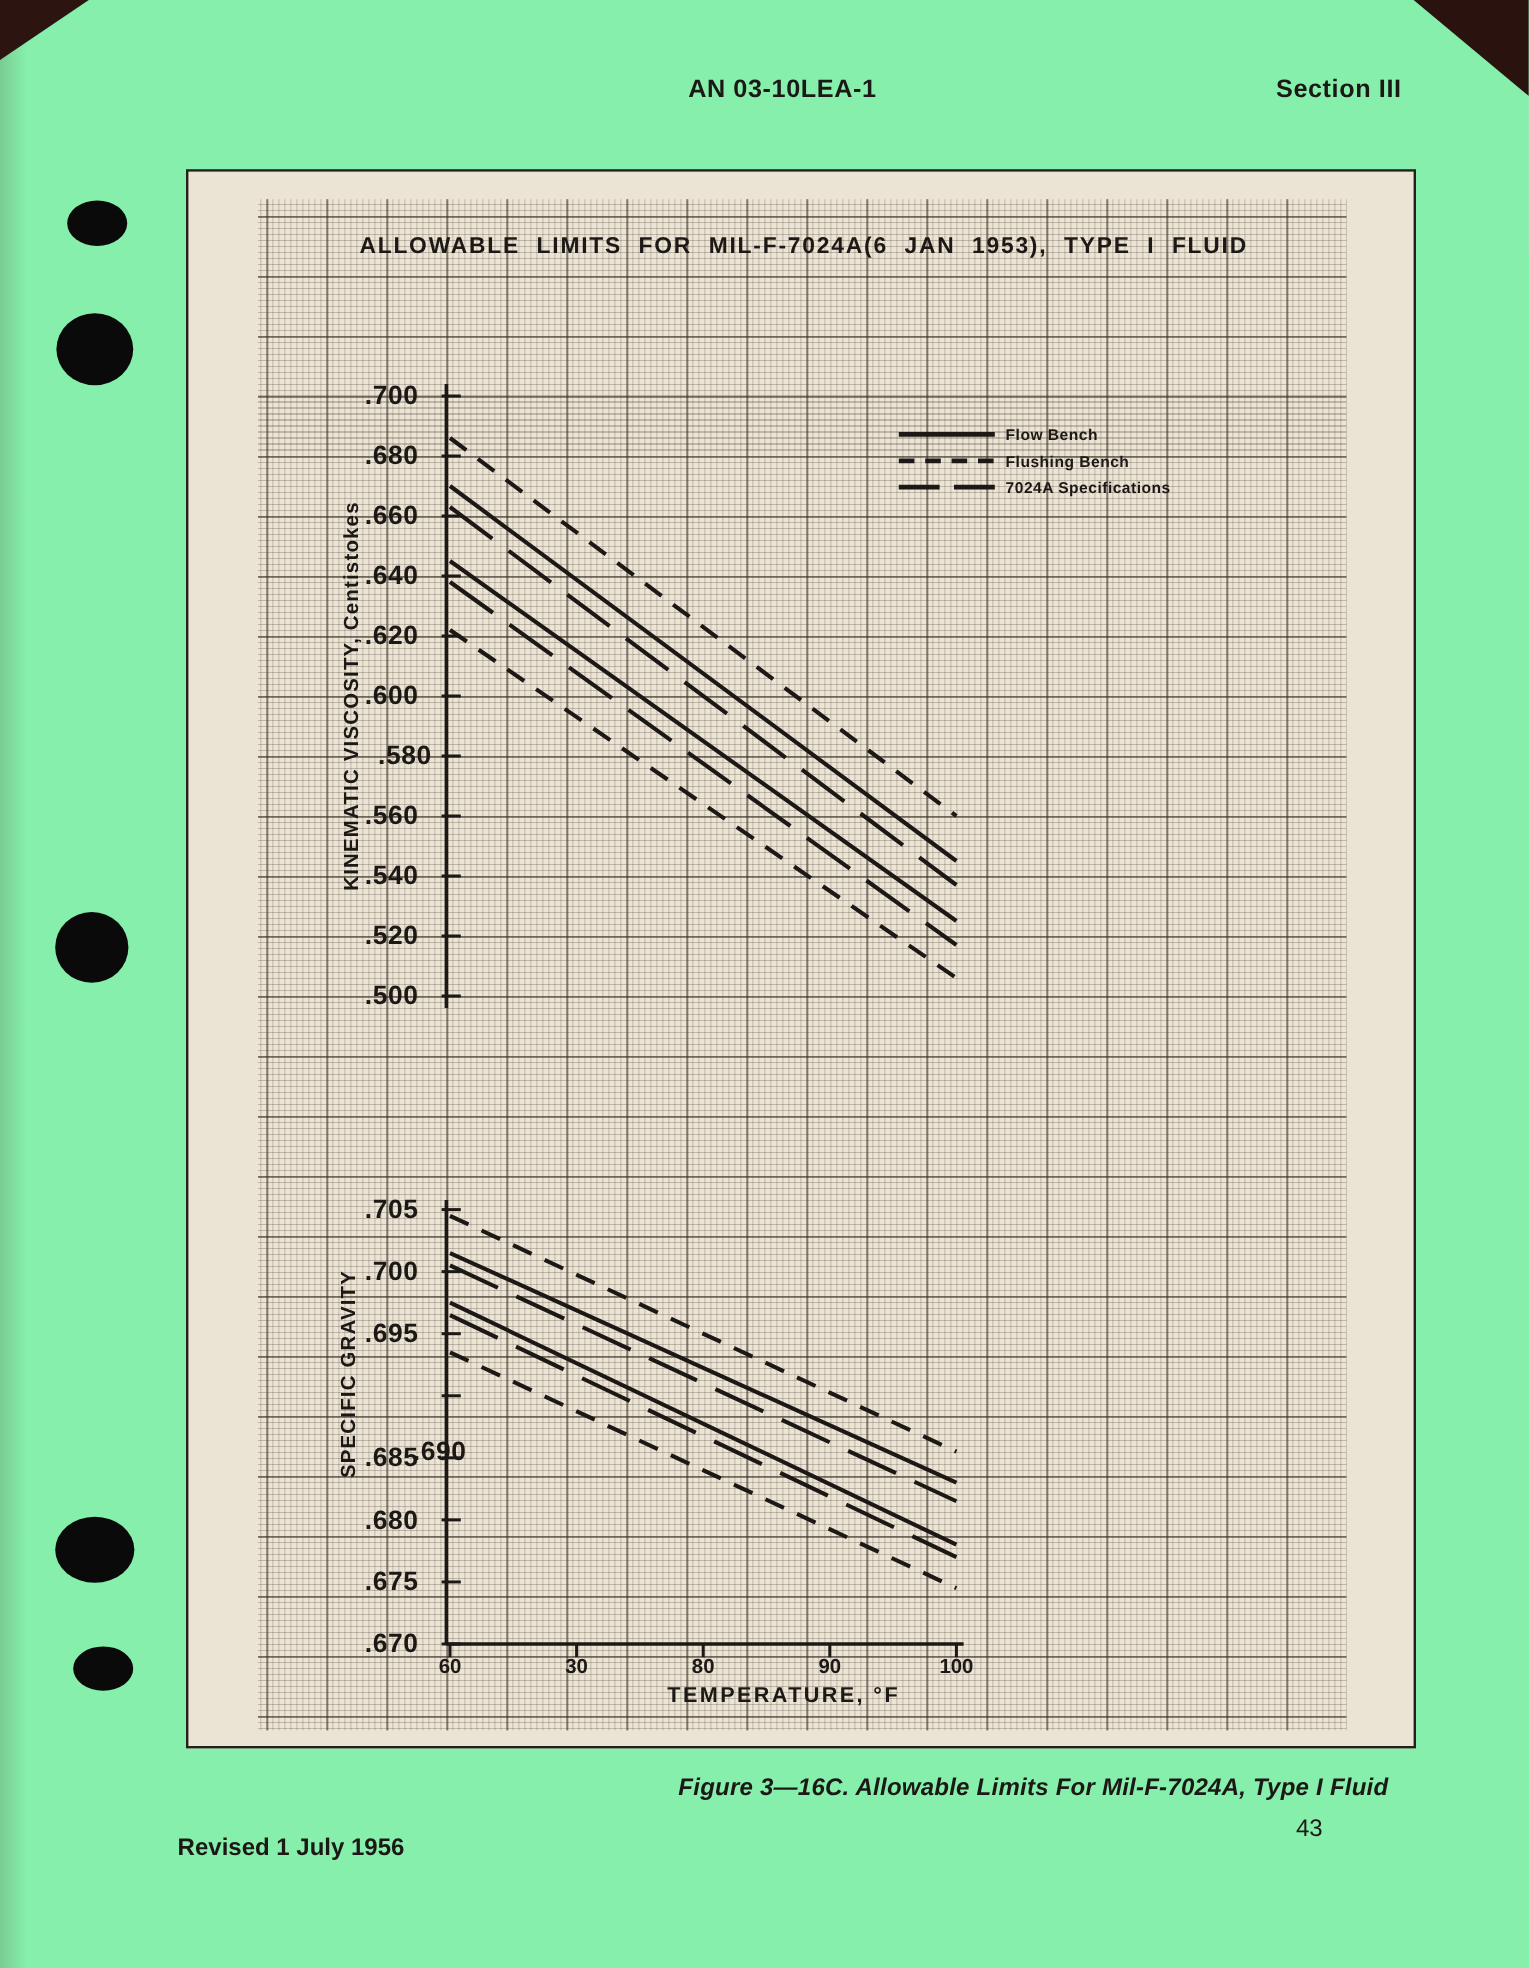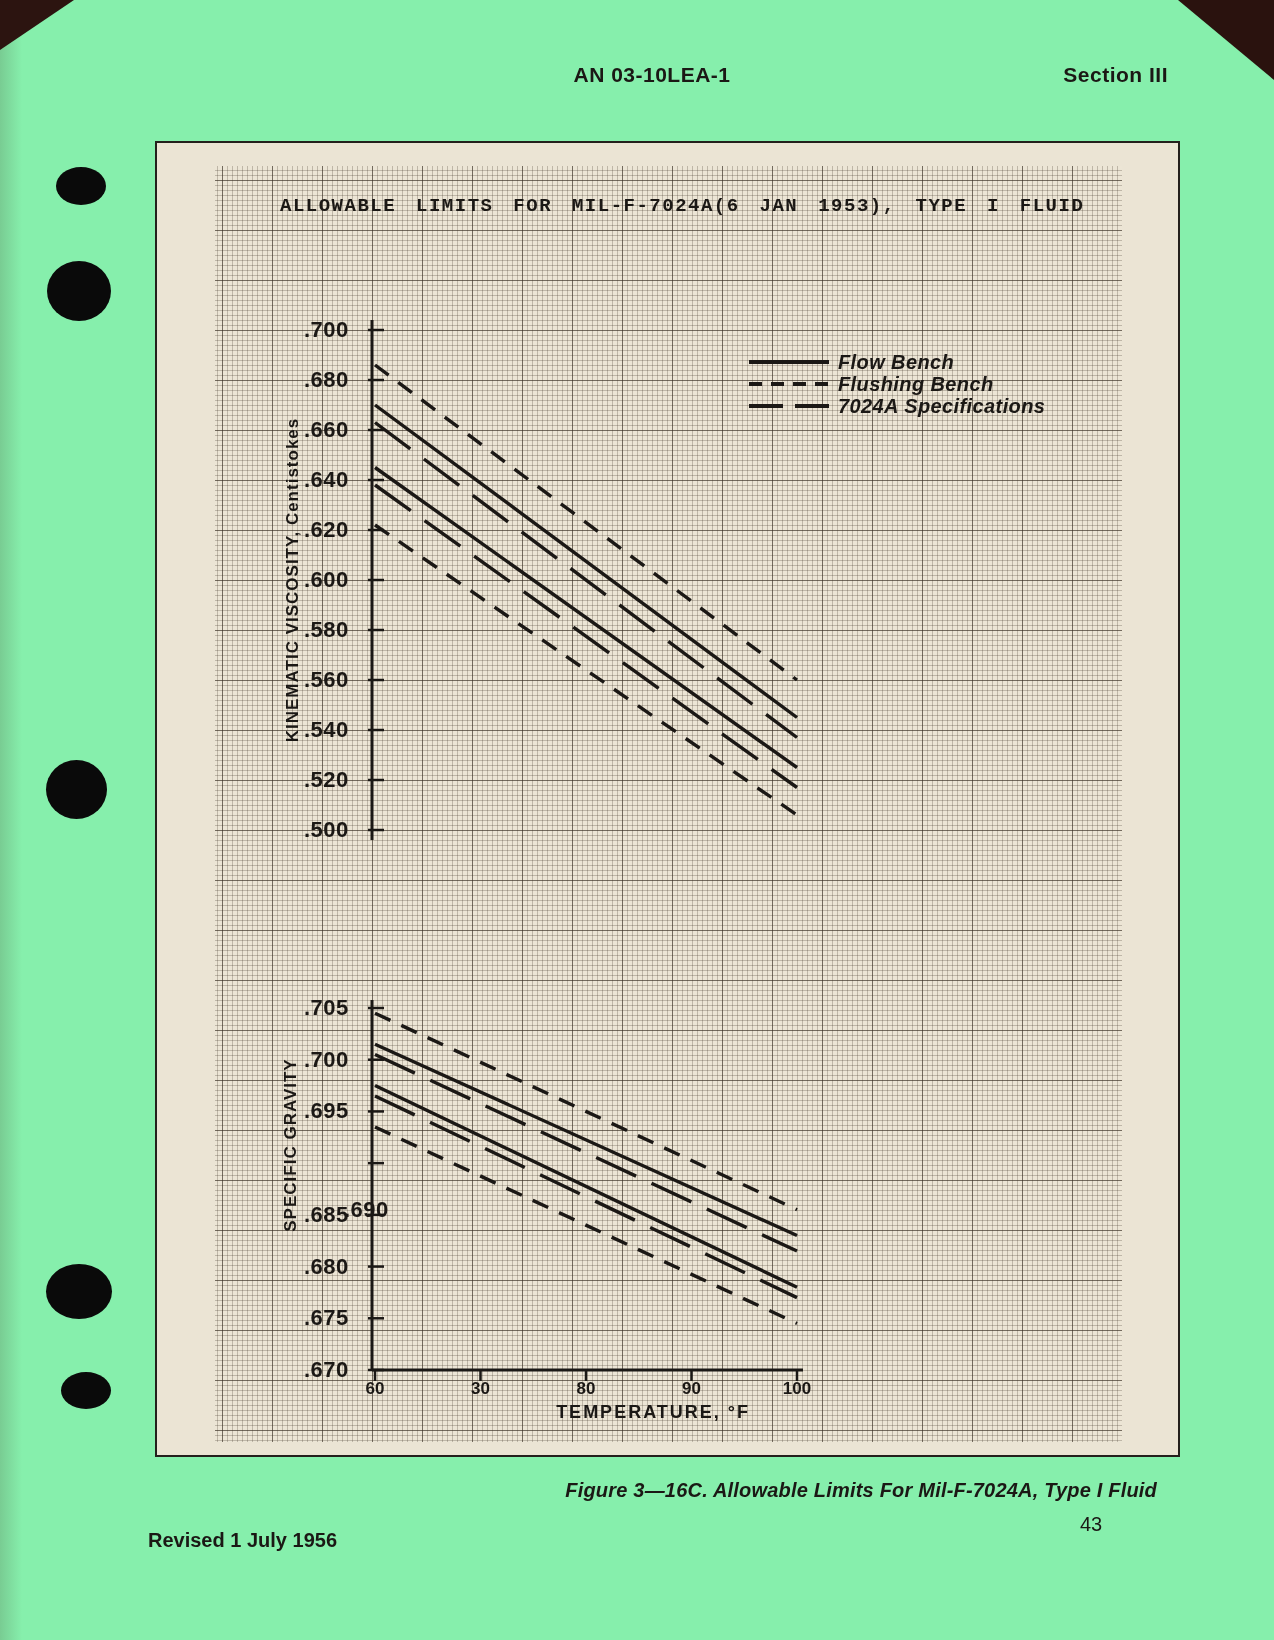--- a/index.html
+++ b/index.html
@@ -21,26 +21,26 @@
     background-color:#ece5d5;
     background-image:
       linear-gradient(90deg, rgba(54,44,34,.55) 0 1.5px, transparent 1.5px 100%),
       linear-gradient(180deg, rgba(54,44,34,.55) 0 1.5px, transparent 1.5px 100%),
       linear-gradient(90deg, rgba(70,58,45,.27) 0 1px, transparent 1px 100%),
       linear-gradient(180deg, rgba(70,58,45,.27) 0 1px, transparent 1px 100%);
     background-size:50px 50px,50px 50px,5px 5px,5px 5px;
     background-position:7px 14px,7px 14px,2px 4px,2px 4px;}
   .chart-layer{position:absolute;left:0;top:0;width:1274px;height:1640px;pointer-events:none;}
   #plot-svg{position:absolute;left:0;top:0;}
-  .chart-title{position:absolute;left:280px;top:195px;width:760px;text-align:left;
-    font-weight:700;font-size:19px;letter-spacing:1.5px;word-spacing:7px;white-space:nowrap;font-family:Liberation Mono, monospace;}
+  .chart-title{position:absolute;left:280px;top:195px;width:760px;text-align:right;
+    font-weight:700;font-size:19px;letter-spacing:1.5px;word-spacing:7px;white-space:nowrap;}
   .legend{position:absolute;left:748px;top:351px;}
   .legend-row{position:relative;height:22px;display:flex;align-items:center;}
   .legend-row svg{display:block;}
-  .legend-label{font-weight:700;font-size:20px;letter-spacing:.4px;margin-left:8px;white-space:nowrap;font-style:italic;}
+  .legend-label{font-weight:700;font-size:13px;letter-spacing:.4px;margin-left:8px;white-space:nowrap;}
   .ylab{position:absolute;font-weight:700;font-size:17px;letter-spacing:1px;white-space:nowrap;
     transform:translate(-50%,-50%) rotate(-90deg);}
   .xlab{position:absolute;left:430px;top:1402px;width:320px;text-align:right;
     font-weight:700;font-size:18px;letter-spacing:2px;}
   .ytick{position:absolute;width:62px;font-weight:700;font-size:22px;
     letter-spacing:.5px;height:22px;line-height:22px;}
   .xtick{position:absolute;width:60px;text-align:center;font-weight:700;font-size:17px;
     height:22px;line-height:22px;}
   .caption{position:absolute;left:177px;top:1479px;width:980px;text-align:right;
     font-weight:700;font-style:italic;font-size:20px;letter-spacing:.2px;}
@@ -139,21 +139,21 @@
     <div class="ylab" style="left:291px;top:1145px;">SPECIFIC GRAVITY</div>
     <div class="xlab">TEMPERATURE, °F</div>
 
     <div id="tick-labels">
         <div class="ytick" style="left: 304px; top: 319px;">.700</div>
         <div class="ytick" style="left: 304px; top: 369px;">.680</div>
         <div class="ytick" style="left: 304px; top: 419px;">.660</div>
         <div class="ytick" style="left: 304px; top: 469px;">.640</div>
         <div class="ytick" style="left: 304px; top: 519px;">.620</div>
         <div class="ytick" style="left: 304px; top: 569px;">.600</div>
-        <div class="ytick" style="left: 304px; top: 619px;">.580</div>
+        <div class="ytick" style="left: 304px; top: 619px; padding-left: 11px;">.580</div>
         <div class="ytick" style="left: 304px; top: 669px;">.560</div>
         <div class="ytick" style="left: 304px; top: 719px;">.540</div>
         <div class="ytick" style="left: 304px; top: 769px;">.520</div>
         <div class="ytick" style="left: 304px; top: 819px;">.500</div>
         <div class="ytick" style="left: 304px; top: 997px;">.705</div>
         <div class="ytick" style="left: 304px; top: 1048.71px;">.700</div>
         <div class="ytick" style="left: 304px; top: 1100.43px;">.695</div>
         <div class="ytick" style="left: 304px; top: 1199px; margin-left: 40px;">.690</div>
         <div class="ytick" style="left: 304px; top: 1203.86px;">.685</div>
         <div class="ytick" style="left: 304px; top: 1255.57px;">.680</div>

